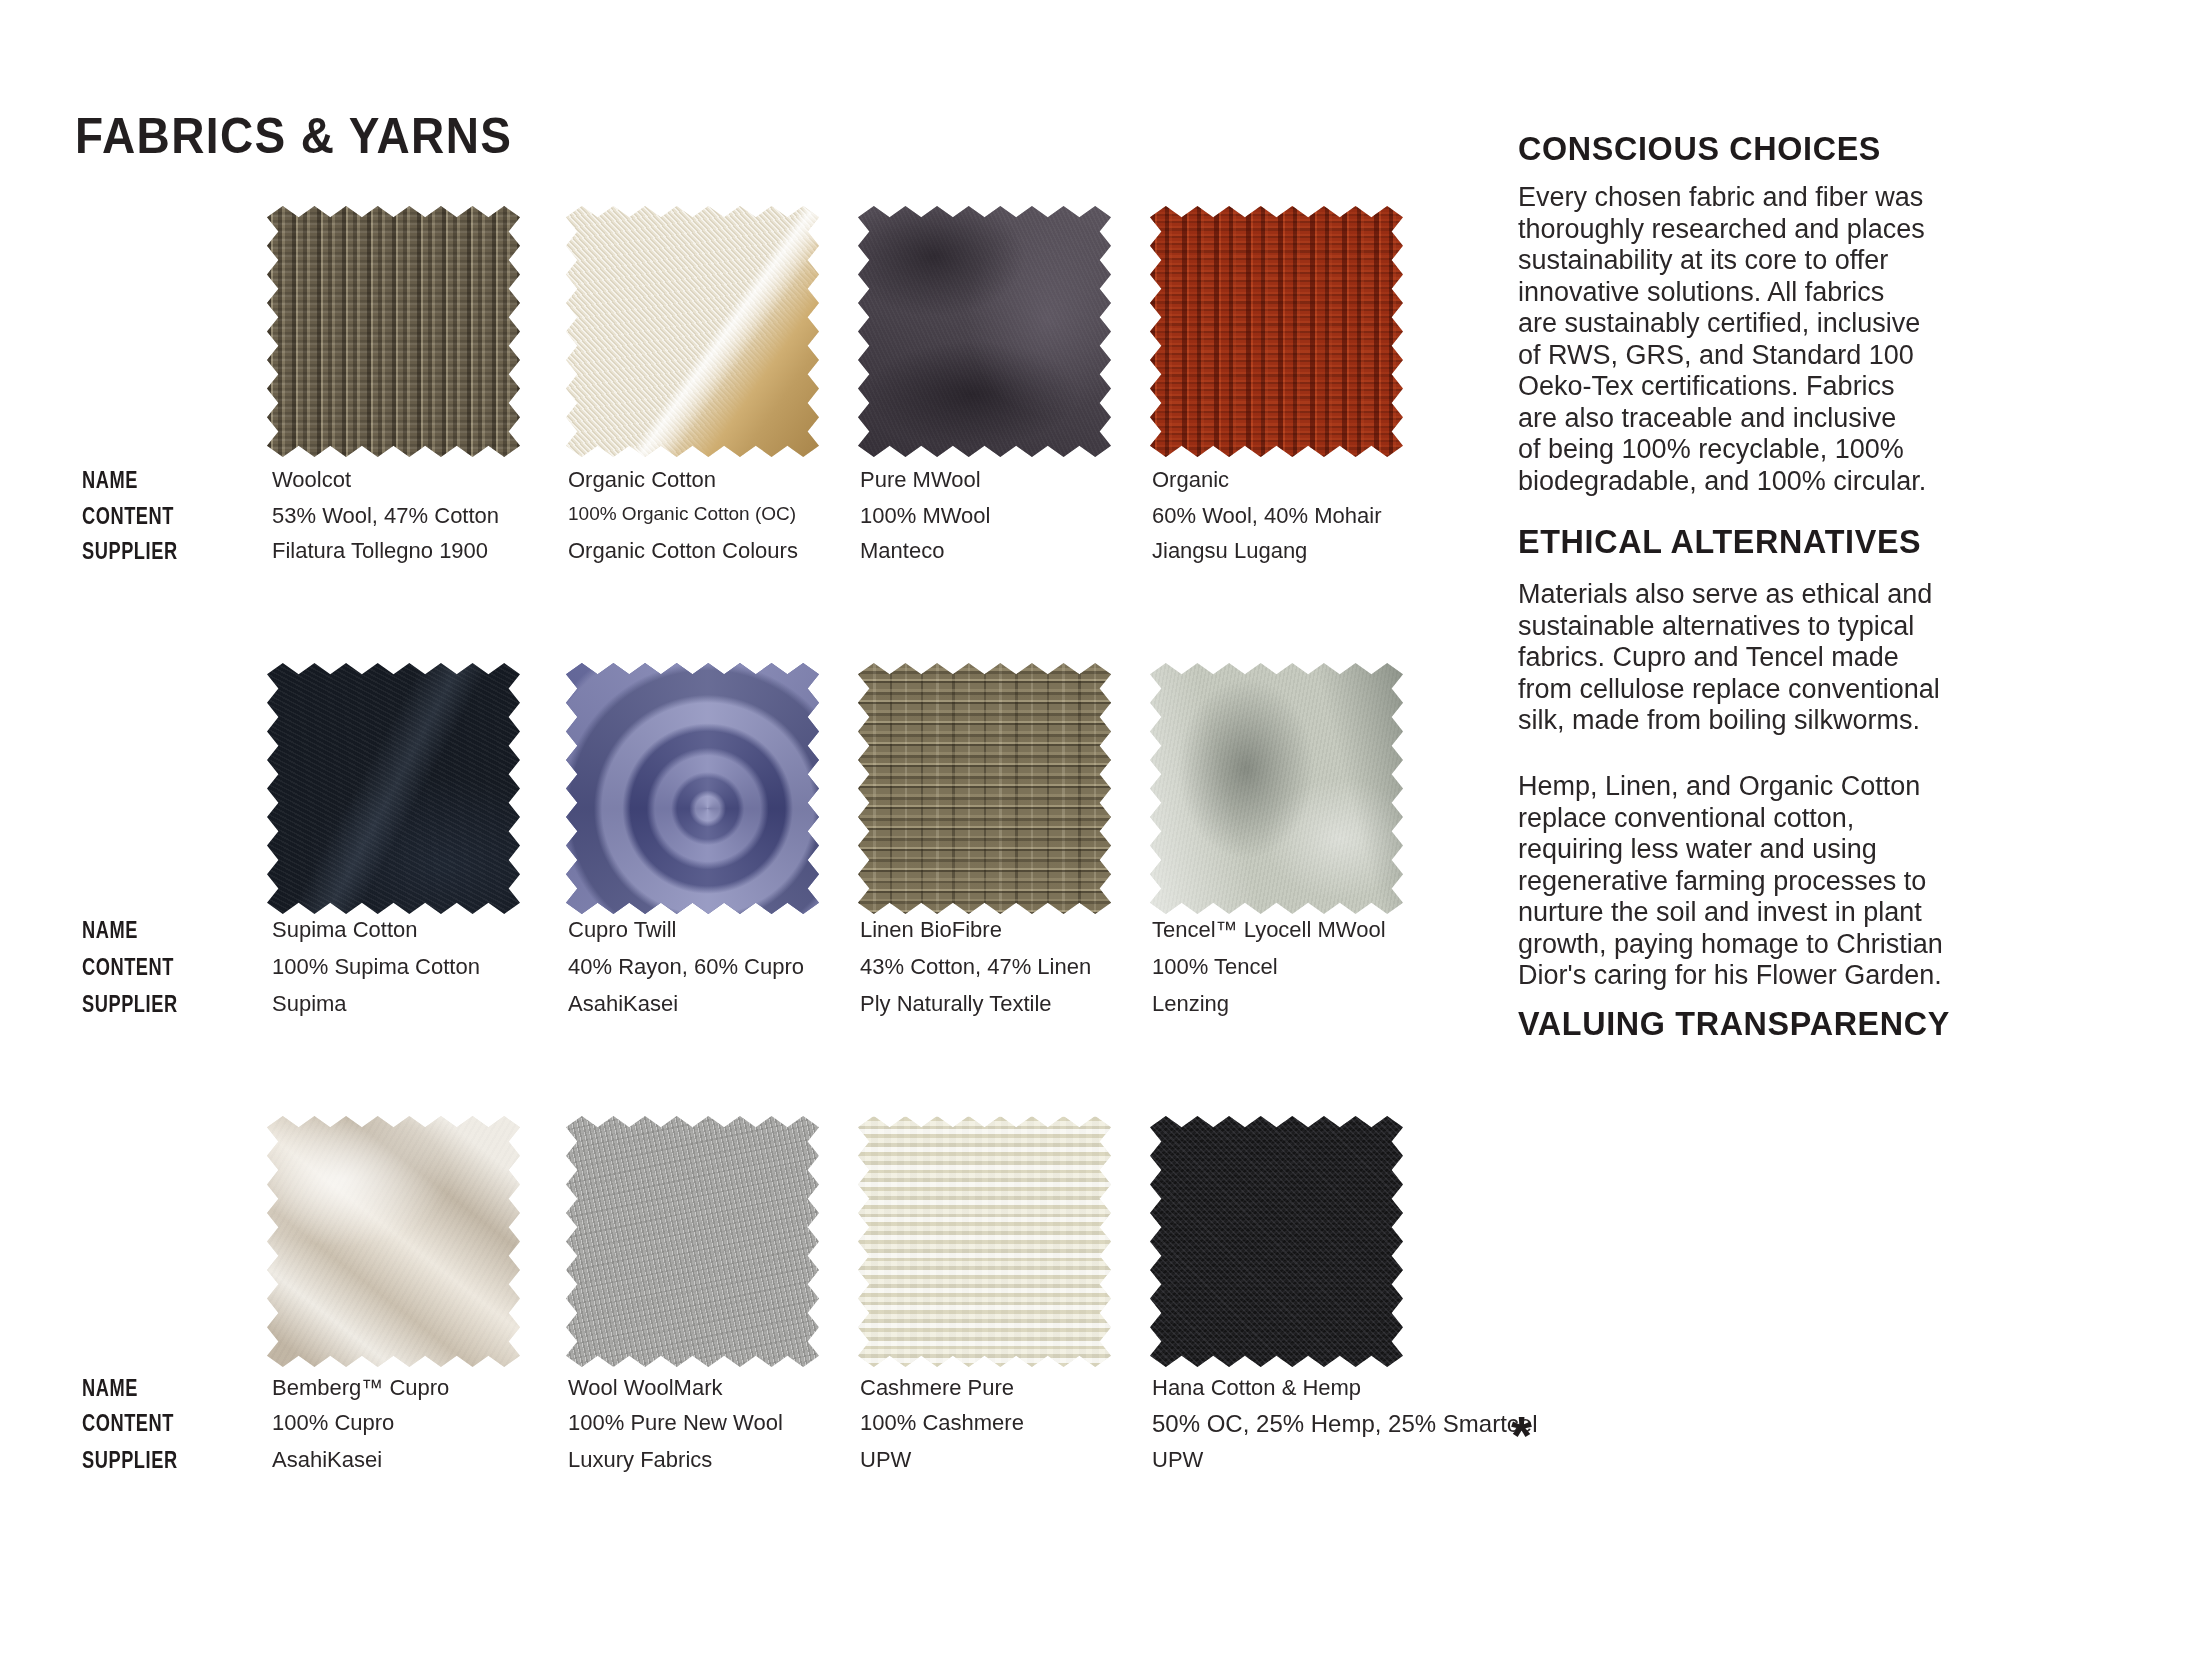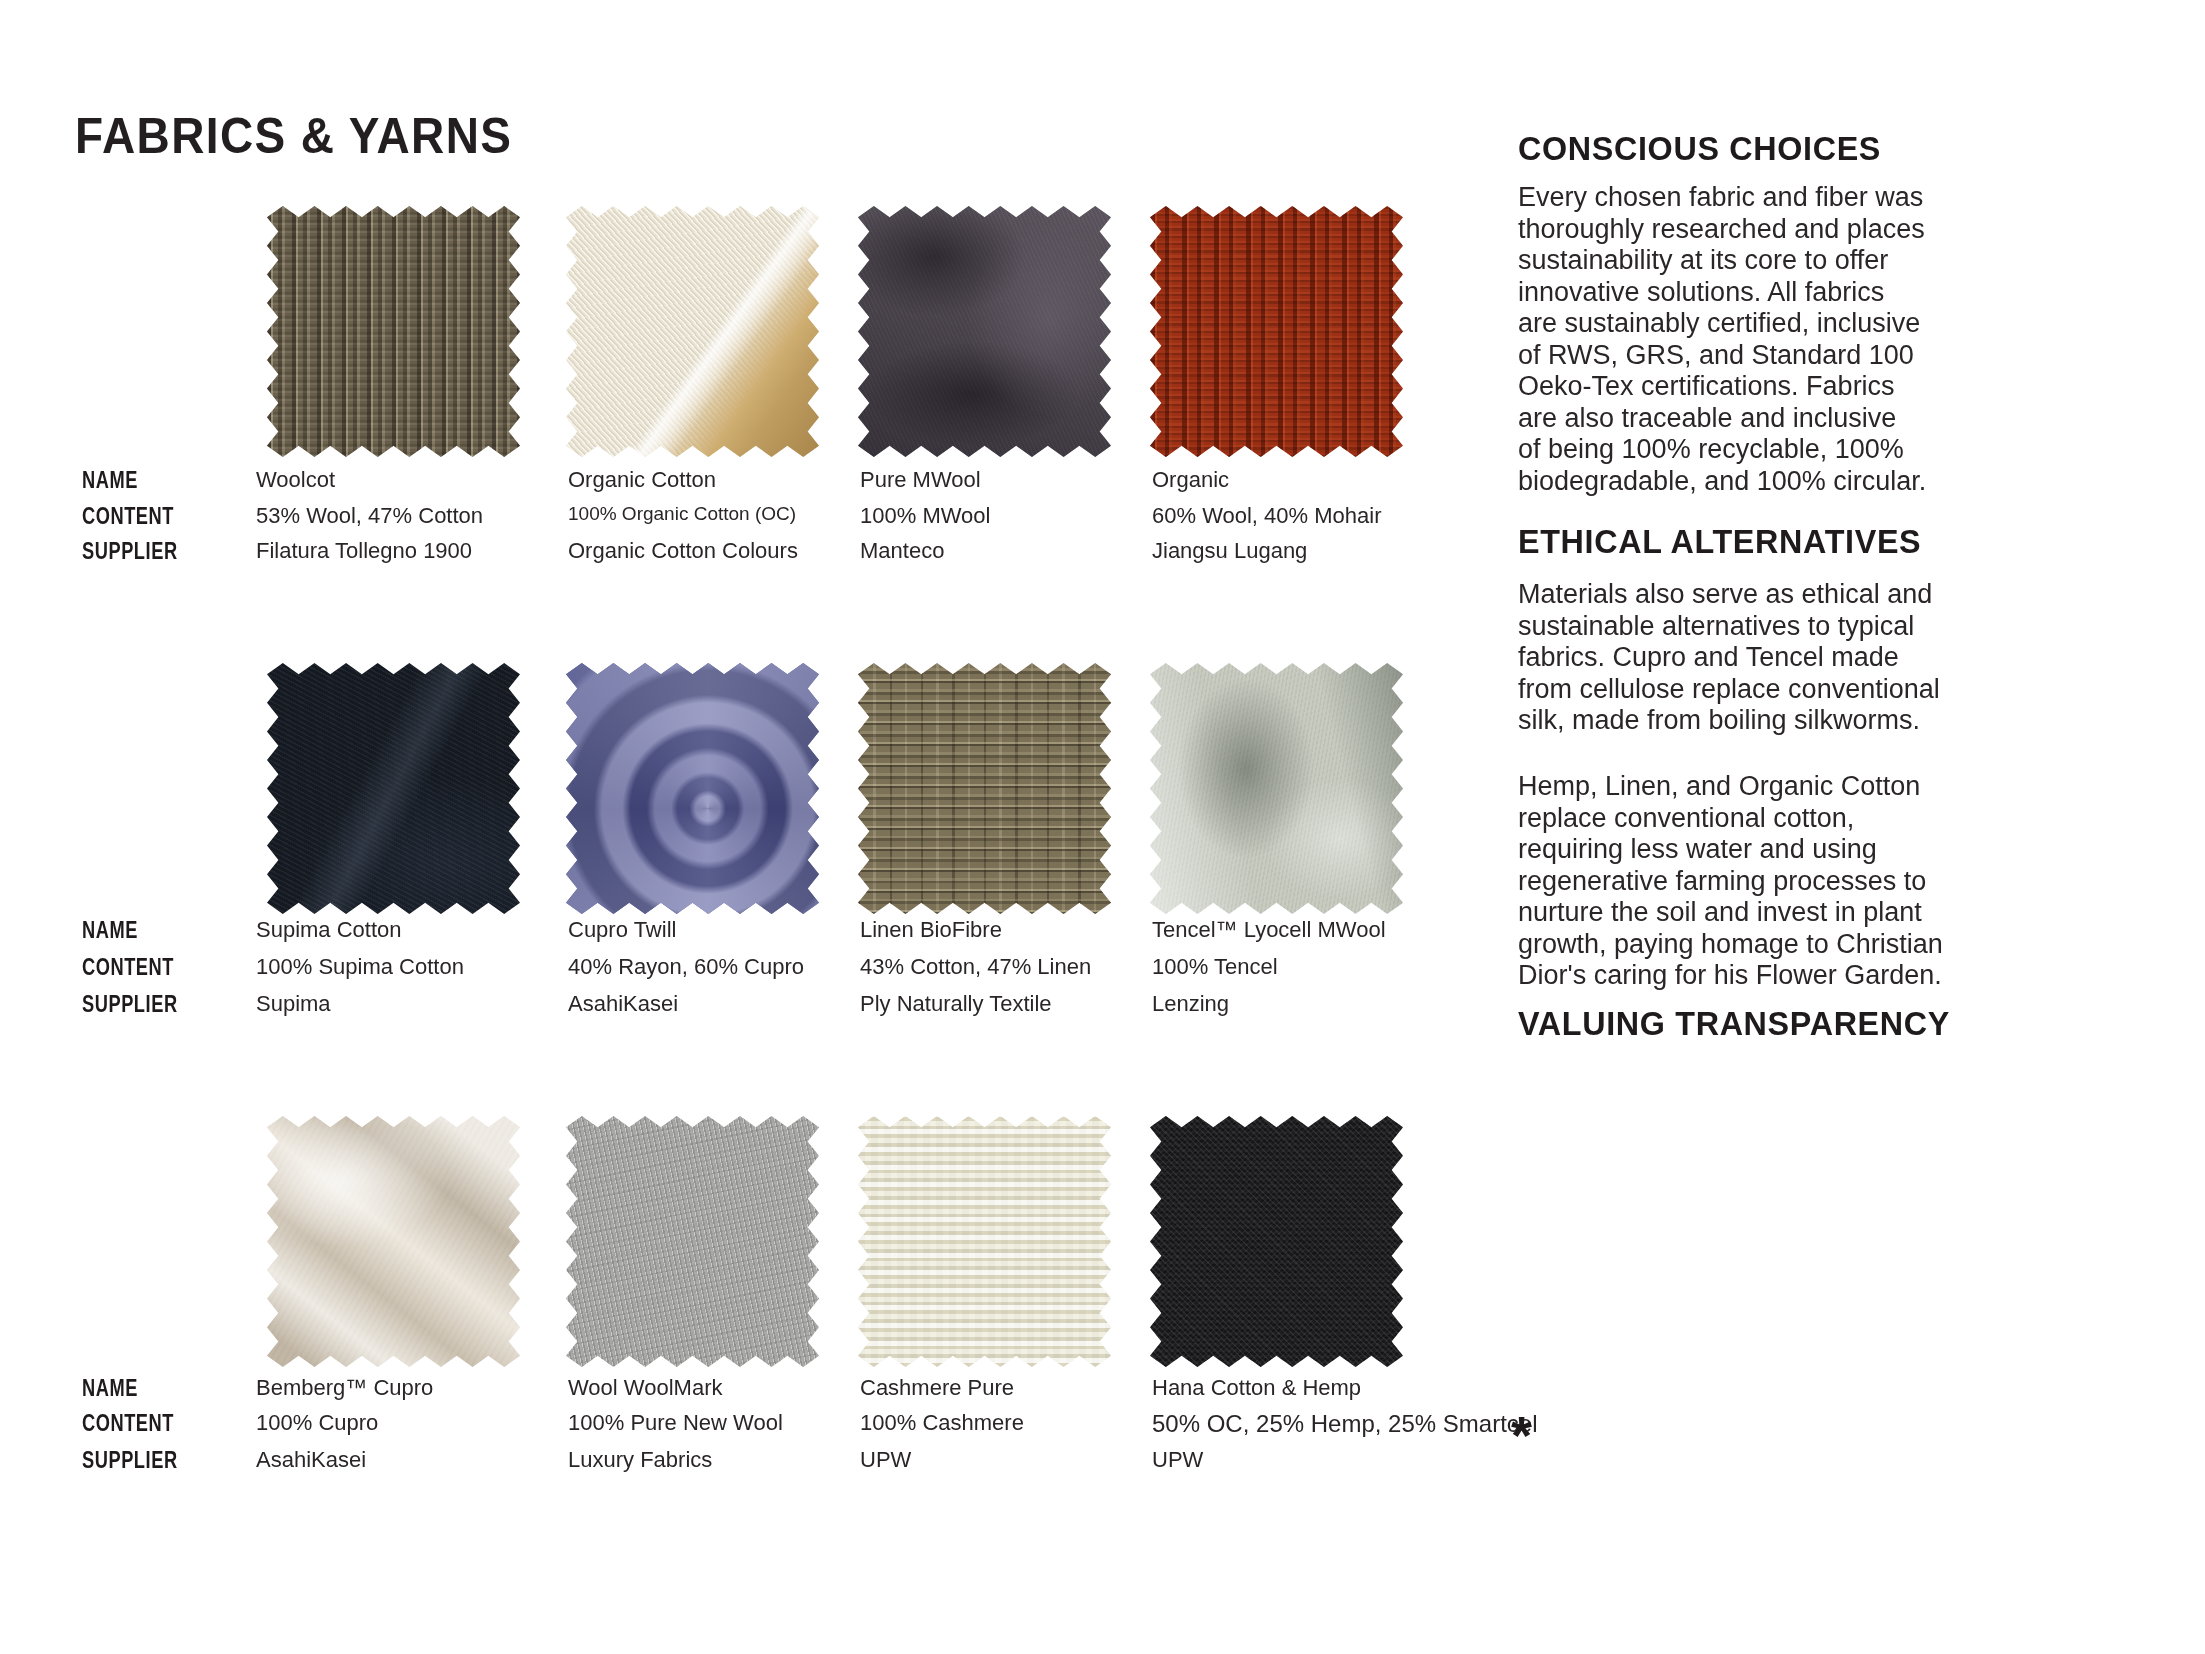--- a/index.html
+++ b/index.html
@@ -14,21 +14,21 @@
   }
   
   .lbl{
     position:absolute;left:82px;font-size:23.4px;font-weight:700;letter-spacing:0.7px;
     transform:scaleX(.78);transform-origin:left top;white-space:nowrap;color:#1f1b1c;
   }
   
   .ft{position:absolute;font-size:22px;color:#2a2627;white-space:nowrap;}
   .ft.sm{font-size:19px;}
   .ft.sm2{font-size:24px;}
-  .tc1{left:256px}.tc2{left:568px}.tc3{left:860px}.tc4{left:1152px}
+  .tc1{left:272px}.tc2{left:568px}.tc3{left:860px}.tc4{left:1152px}
   .tn1{top:467px}.tct1{top:503px}.ts1{top:538px}
   .tn2{top:917px}.tct2{top:954px}.ts2{top:991px}
   .tn3{top:1375px}.tct3{top:1410px}.ts3{top:1447px}
   
   .swatch{
     position:absolute;width:253px;height:251px;
     clip-path:polygon(
       0% 4.5%,6.25% 0%,12.5% 4.5%,18.75% 0%,25% 4.5%,31.25% 0%,37.5% 4.5%,43.75% 0%,
       50% 4.5%,56.25% 0%,62.5% 4.5%,68.75% 0%,75% 4.5%,81.25% 0%,87.5% 4.5%,93.75% 0%,100% 4.5%,
       95.5% 10.19%,100% 15.88%,95.5% 21.56%,100% 27.25%,95.5% 32.94%,100% 38.63%,95.5% 44.31%,100% 50%,

